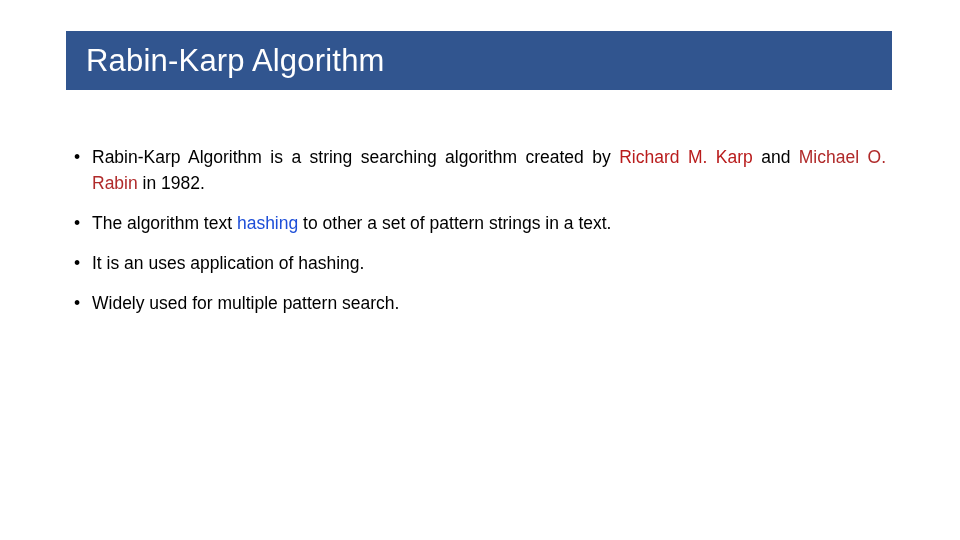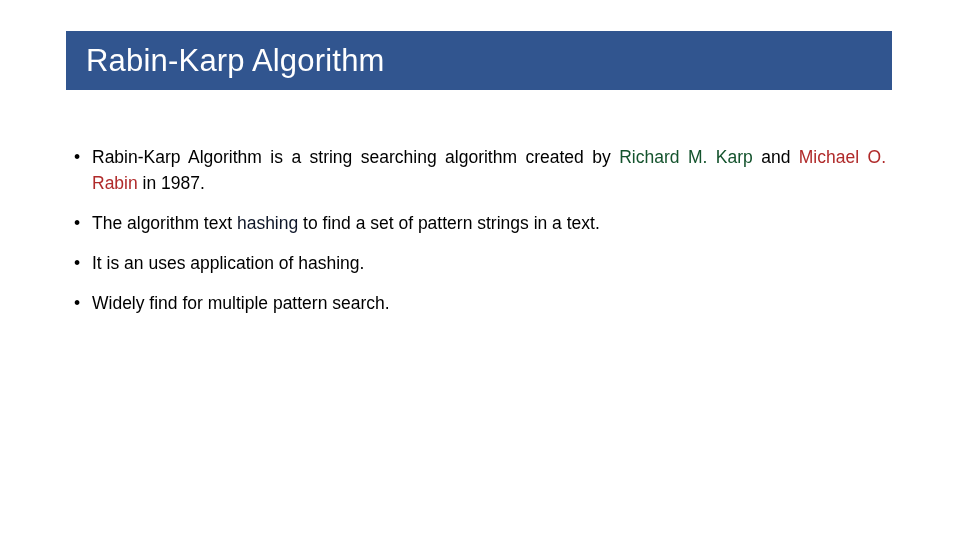--- a/index.html
+++ b/index.html
@@ -90,29 +90,29 @@
 
 <div id="slide" style="background: rgb(255, 255, 255);">
 
   <div id="title-banner" style="background: rgb(49, 85, 143);">
     <div id="title-text" style="color: rgb(255, 255, 255);">Rabin-Karp Algorithm</div>
   </div>
 
   <div id="body-list">
       <div class="bullet-row">
         <span class="bullet-marker">•</span>
-        <span class="bullet-text justify"><span>Rabin-Karp Algorithm is a string searching algorithm created by </span><span class="hl" style="color: #14532d;">Richard M. Karp</span><span> and </span><span class="hl" style="color: rgb(176, 42, 42);">Michael O. Rabin</span><span> in 1987.</span></span>
+        <span class="bullet-text justify"><span>Rabin-Karp Algorithm is a string searching algorithm created by </span><span class="hl" style="color: #b91c1c;">Richard M. Karp</span><span> and </span><span class="hl" style="color: rgb(176, 42, 42);">Michael O. Rabin</span><span> in 1982.</span></span>
       </div>
       <div class="bullet-row">
         <span class="bullet-marker">•</span>
-        <span class="bullet-text"><span>The algorithm text </span><span class="hl" style="color: #0f172a;">hashing</span><span> to find a set of pattern strings in a text.</span></span>
+        <span class="bullet-text"><span>The algorithm text </span><span class="hl" style="color: #1d4ed8;">hashing</span><span> to other a set of pattern strings in a text.</span></span>
       </div>
       <div class="bullet-row">
         <span class="bullet-marker">•</span>
         <span class="bullet-text"><span>It is an uses application of hashing.</span></span>
       </div>
       <div class="bullet-row">
         <span class="bullet-marker">•</span>
-        <span class="bullet-text"><span>Widely find for multiple pattern search.</span></span>
+        <span class="bullet-text"><span>Widely used for multiple pattern search.</span></span>
       </div>
     </div>
 
 </div>
 
 </body></html>

